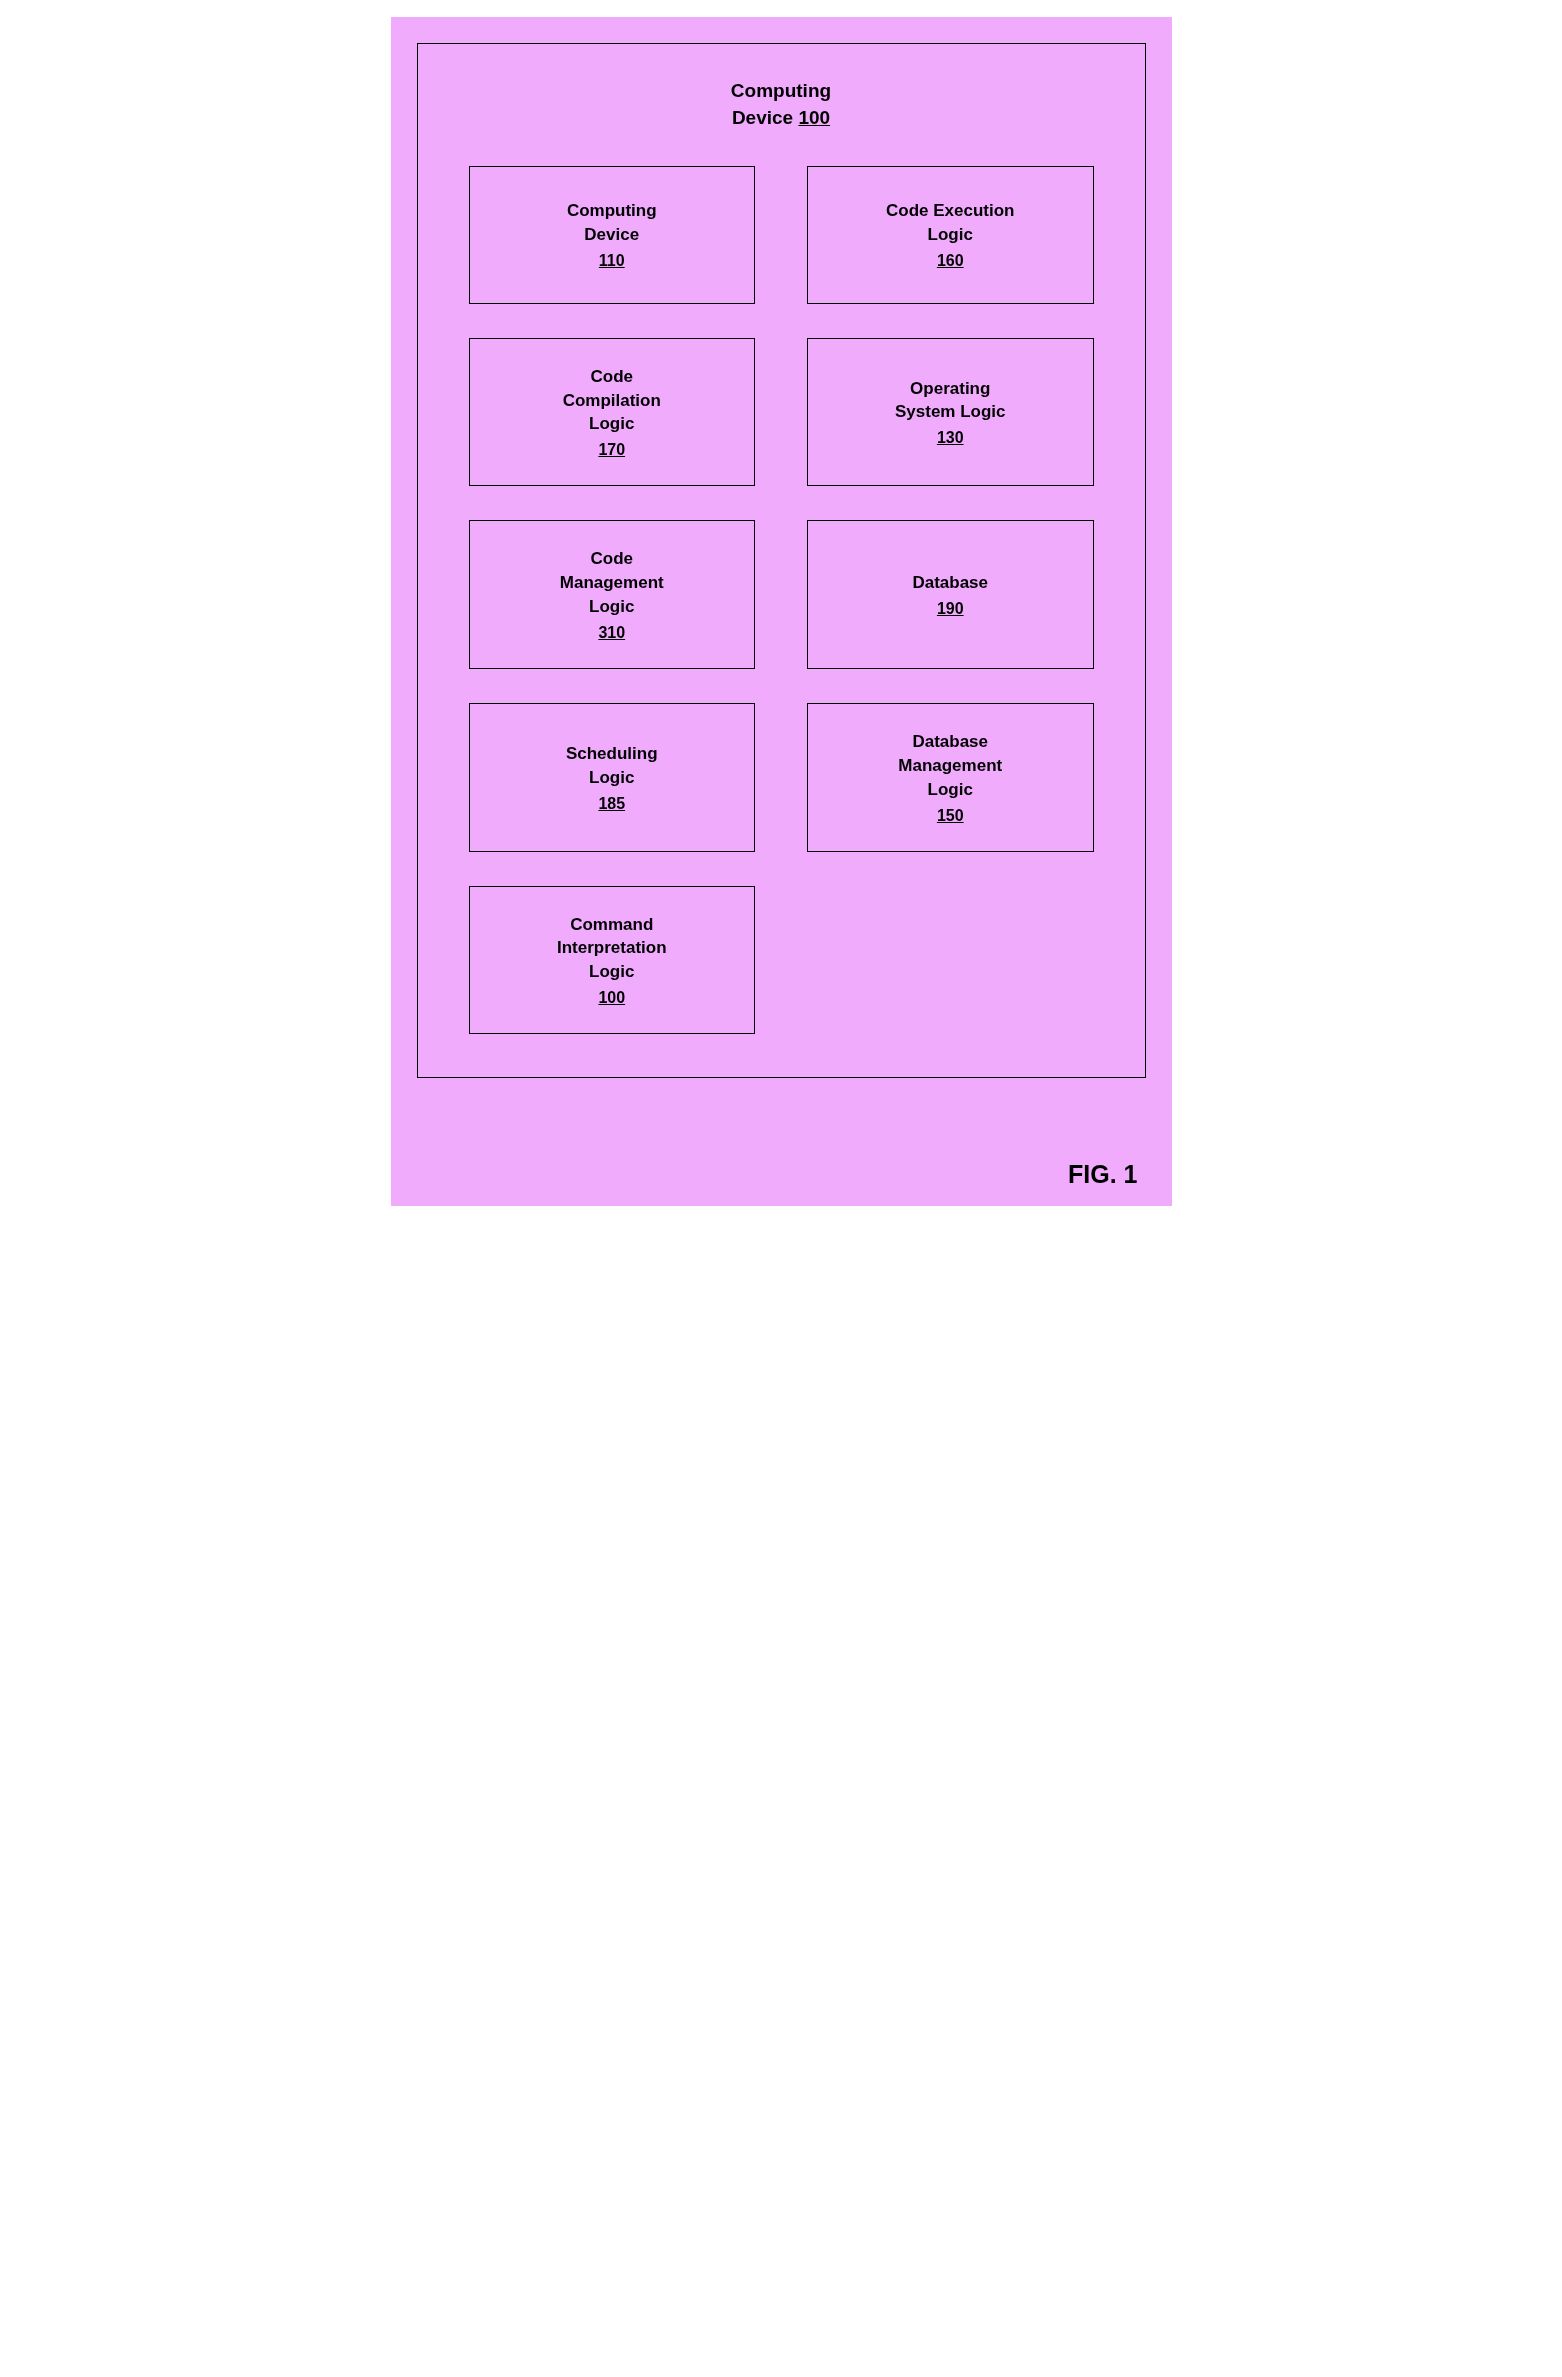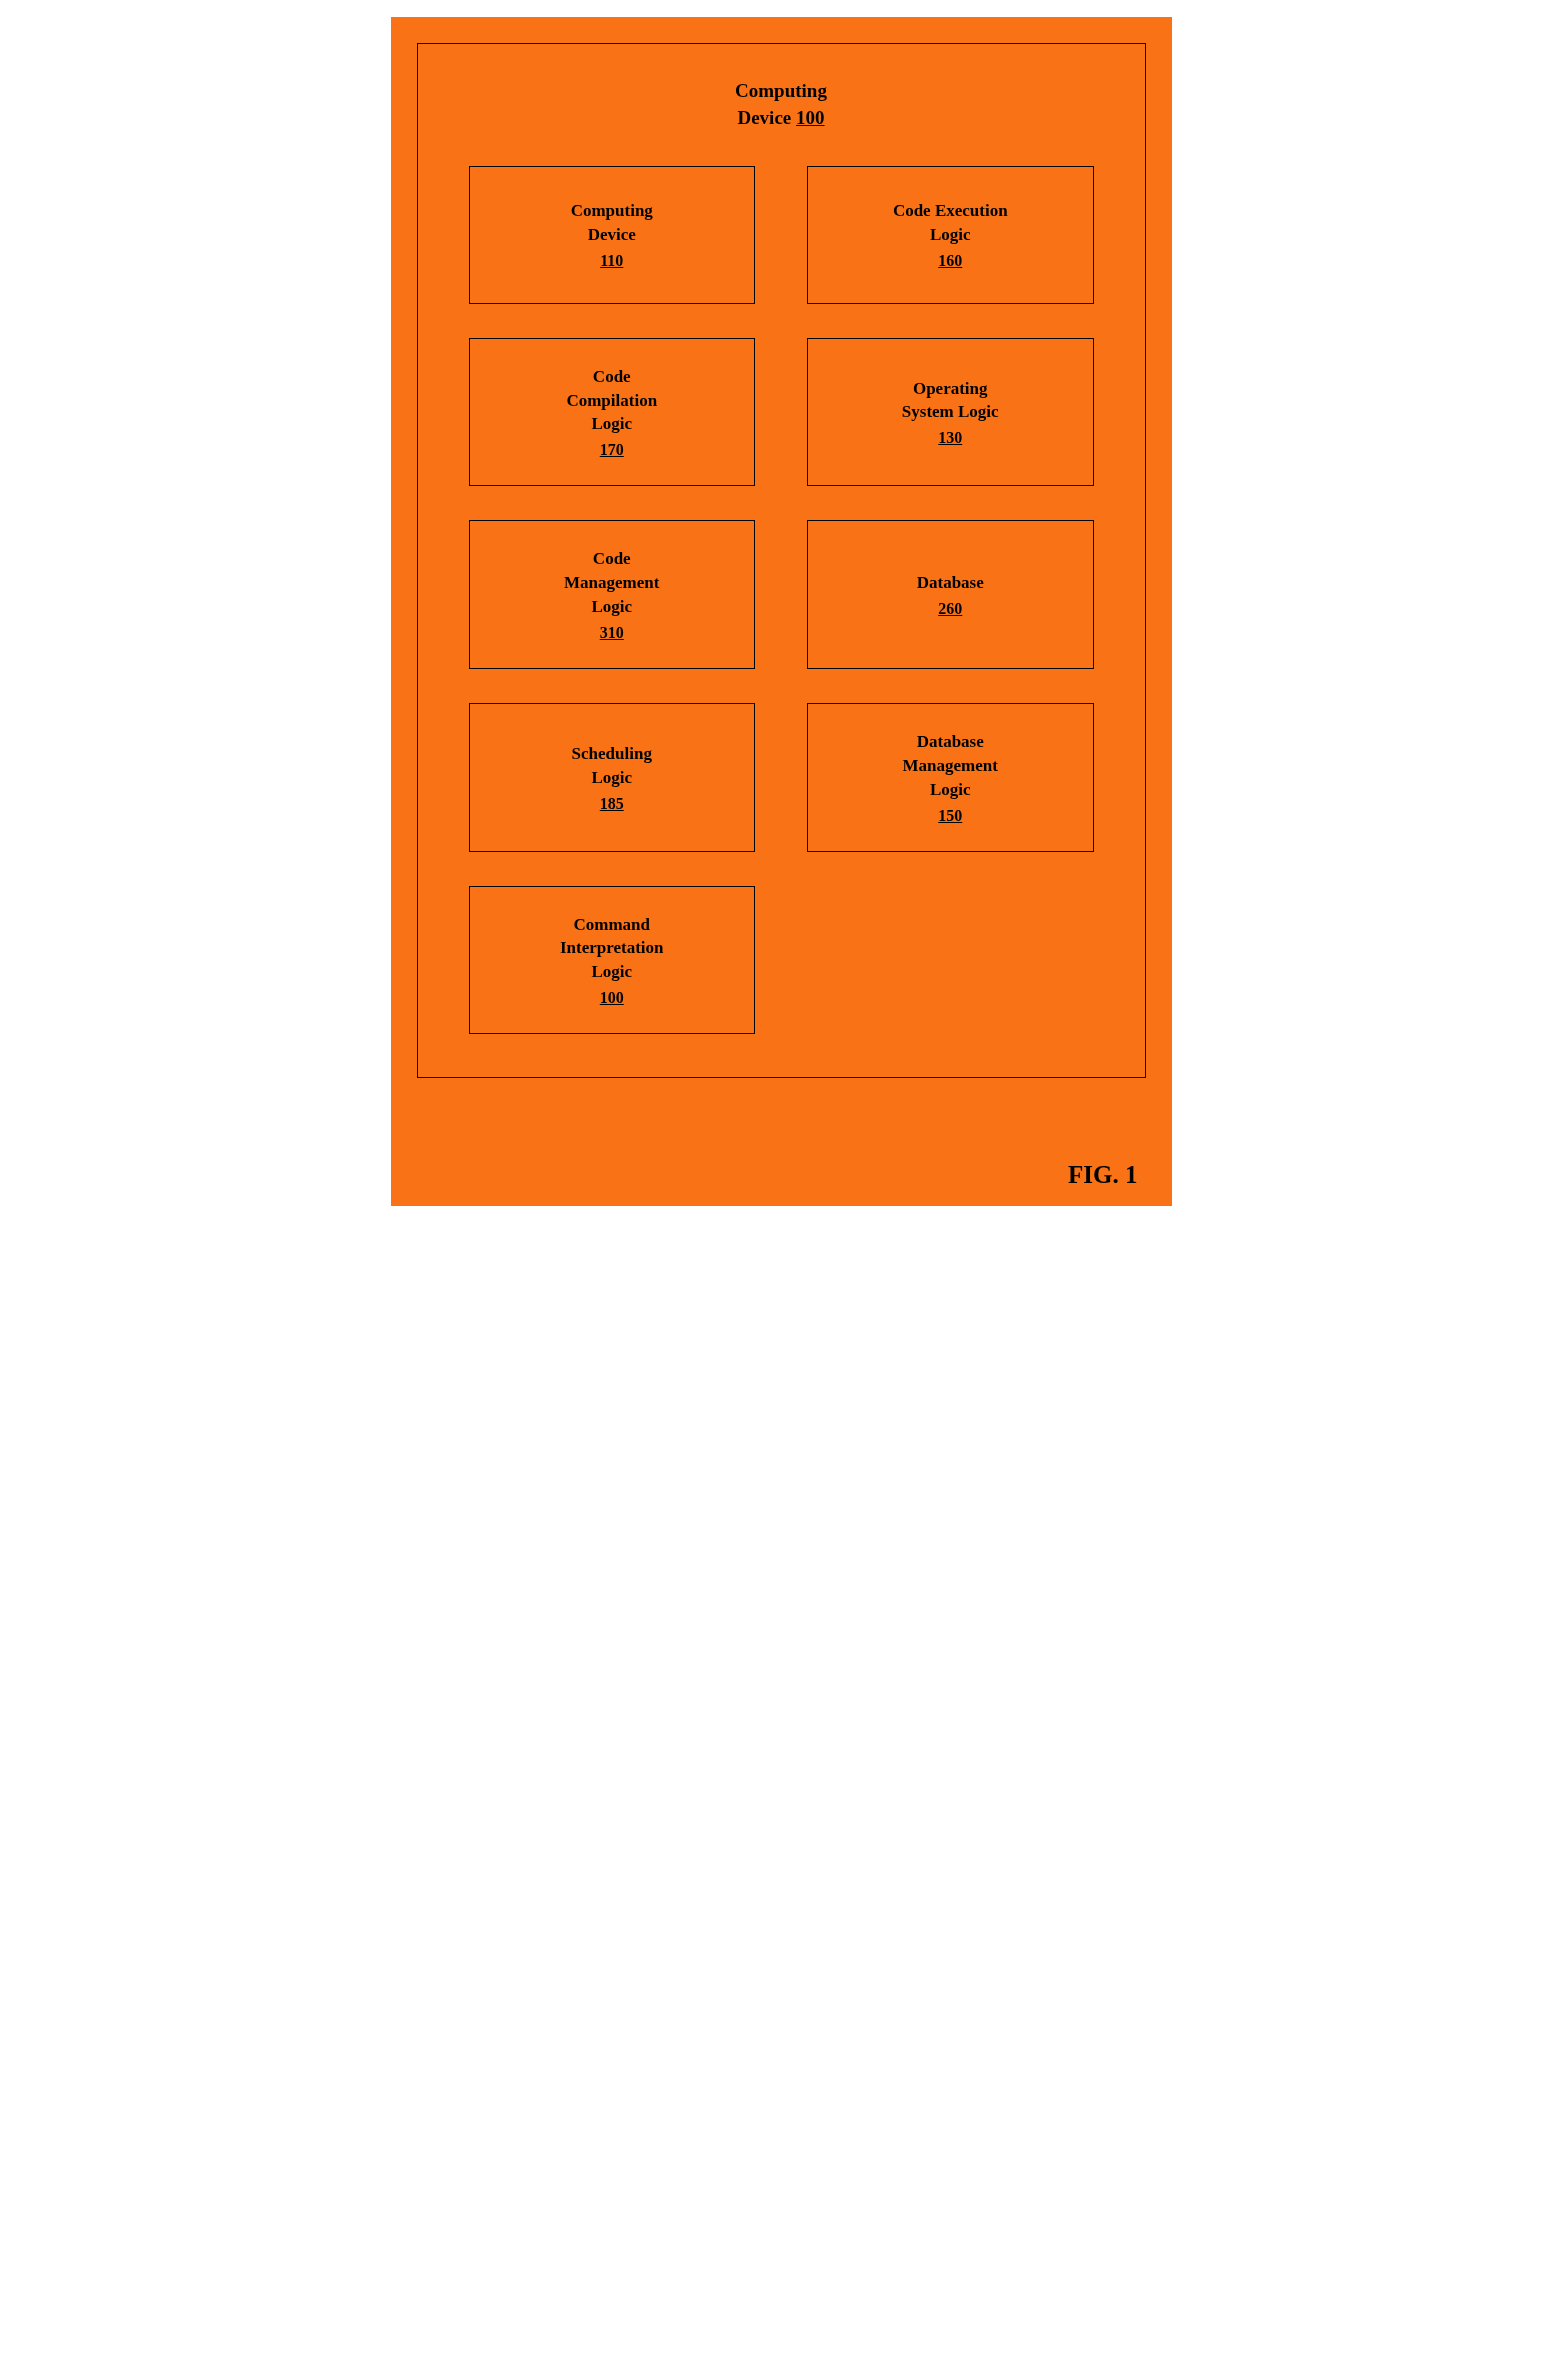--- a/index.html
+++ b/index.html
@@ -15,22 +15,21 @@
       justify-content: center;
       align-items: flex-start;
       min-height: 100vh;
       padding: 17px;
     }
 
     .page-container {
       width: 781px;
       min-height: 1189px;
       position: relative;
-      background: #f97316;
-      font-family: Liberation Serif, serif;
+      background: #f0abfc;
     }
 
     .outer-border {
       border: 1.7px solid #000;
       margin: 26px 26px 69px 26px;
       padding: 17px 34px 34px 34px;
       position: relative;
     }
 
     .title-section {
@@ -117,21 +116,21 @@
         <div class="component-box">
           <div class="component-label">Operating<br>System Logic</div>
           <div class="component-number">130</div>
         </div>
         <div class="component-box">
           <div class="component-label">Code<br>Management<br>Logic</div>
           <div class="component-number">310</div>
         </div>
         <div class="component-box">
           <div class="component-label">Database</div>
-          <div class="component-number">260</div>
+          <div class="component-number">190</div>
         </div>
         <div class="component-box">
           <div class="component-label">Scheduling<br>Logic</div>
           <div class="component-number">185</div>
         </div>
         <div class="component-box">
           <div class="component-label">Database<br>Management<br>Logic</div>
           <div class="component-number">150</div>
         </div>
         <div class="component-box">

